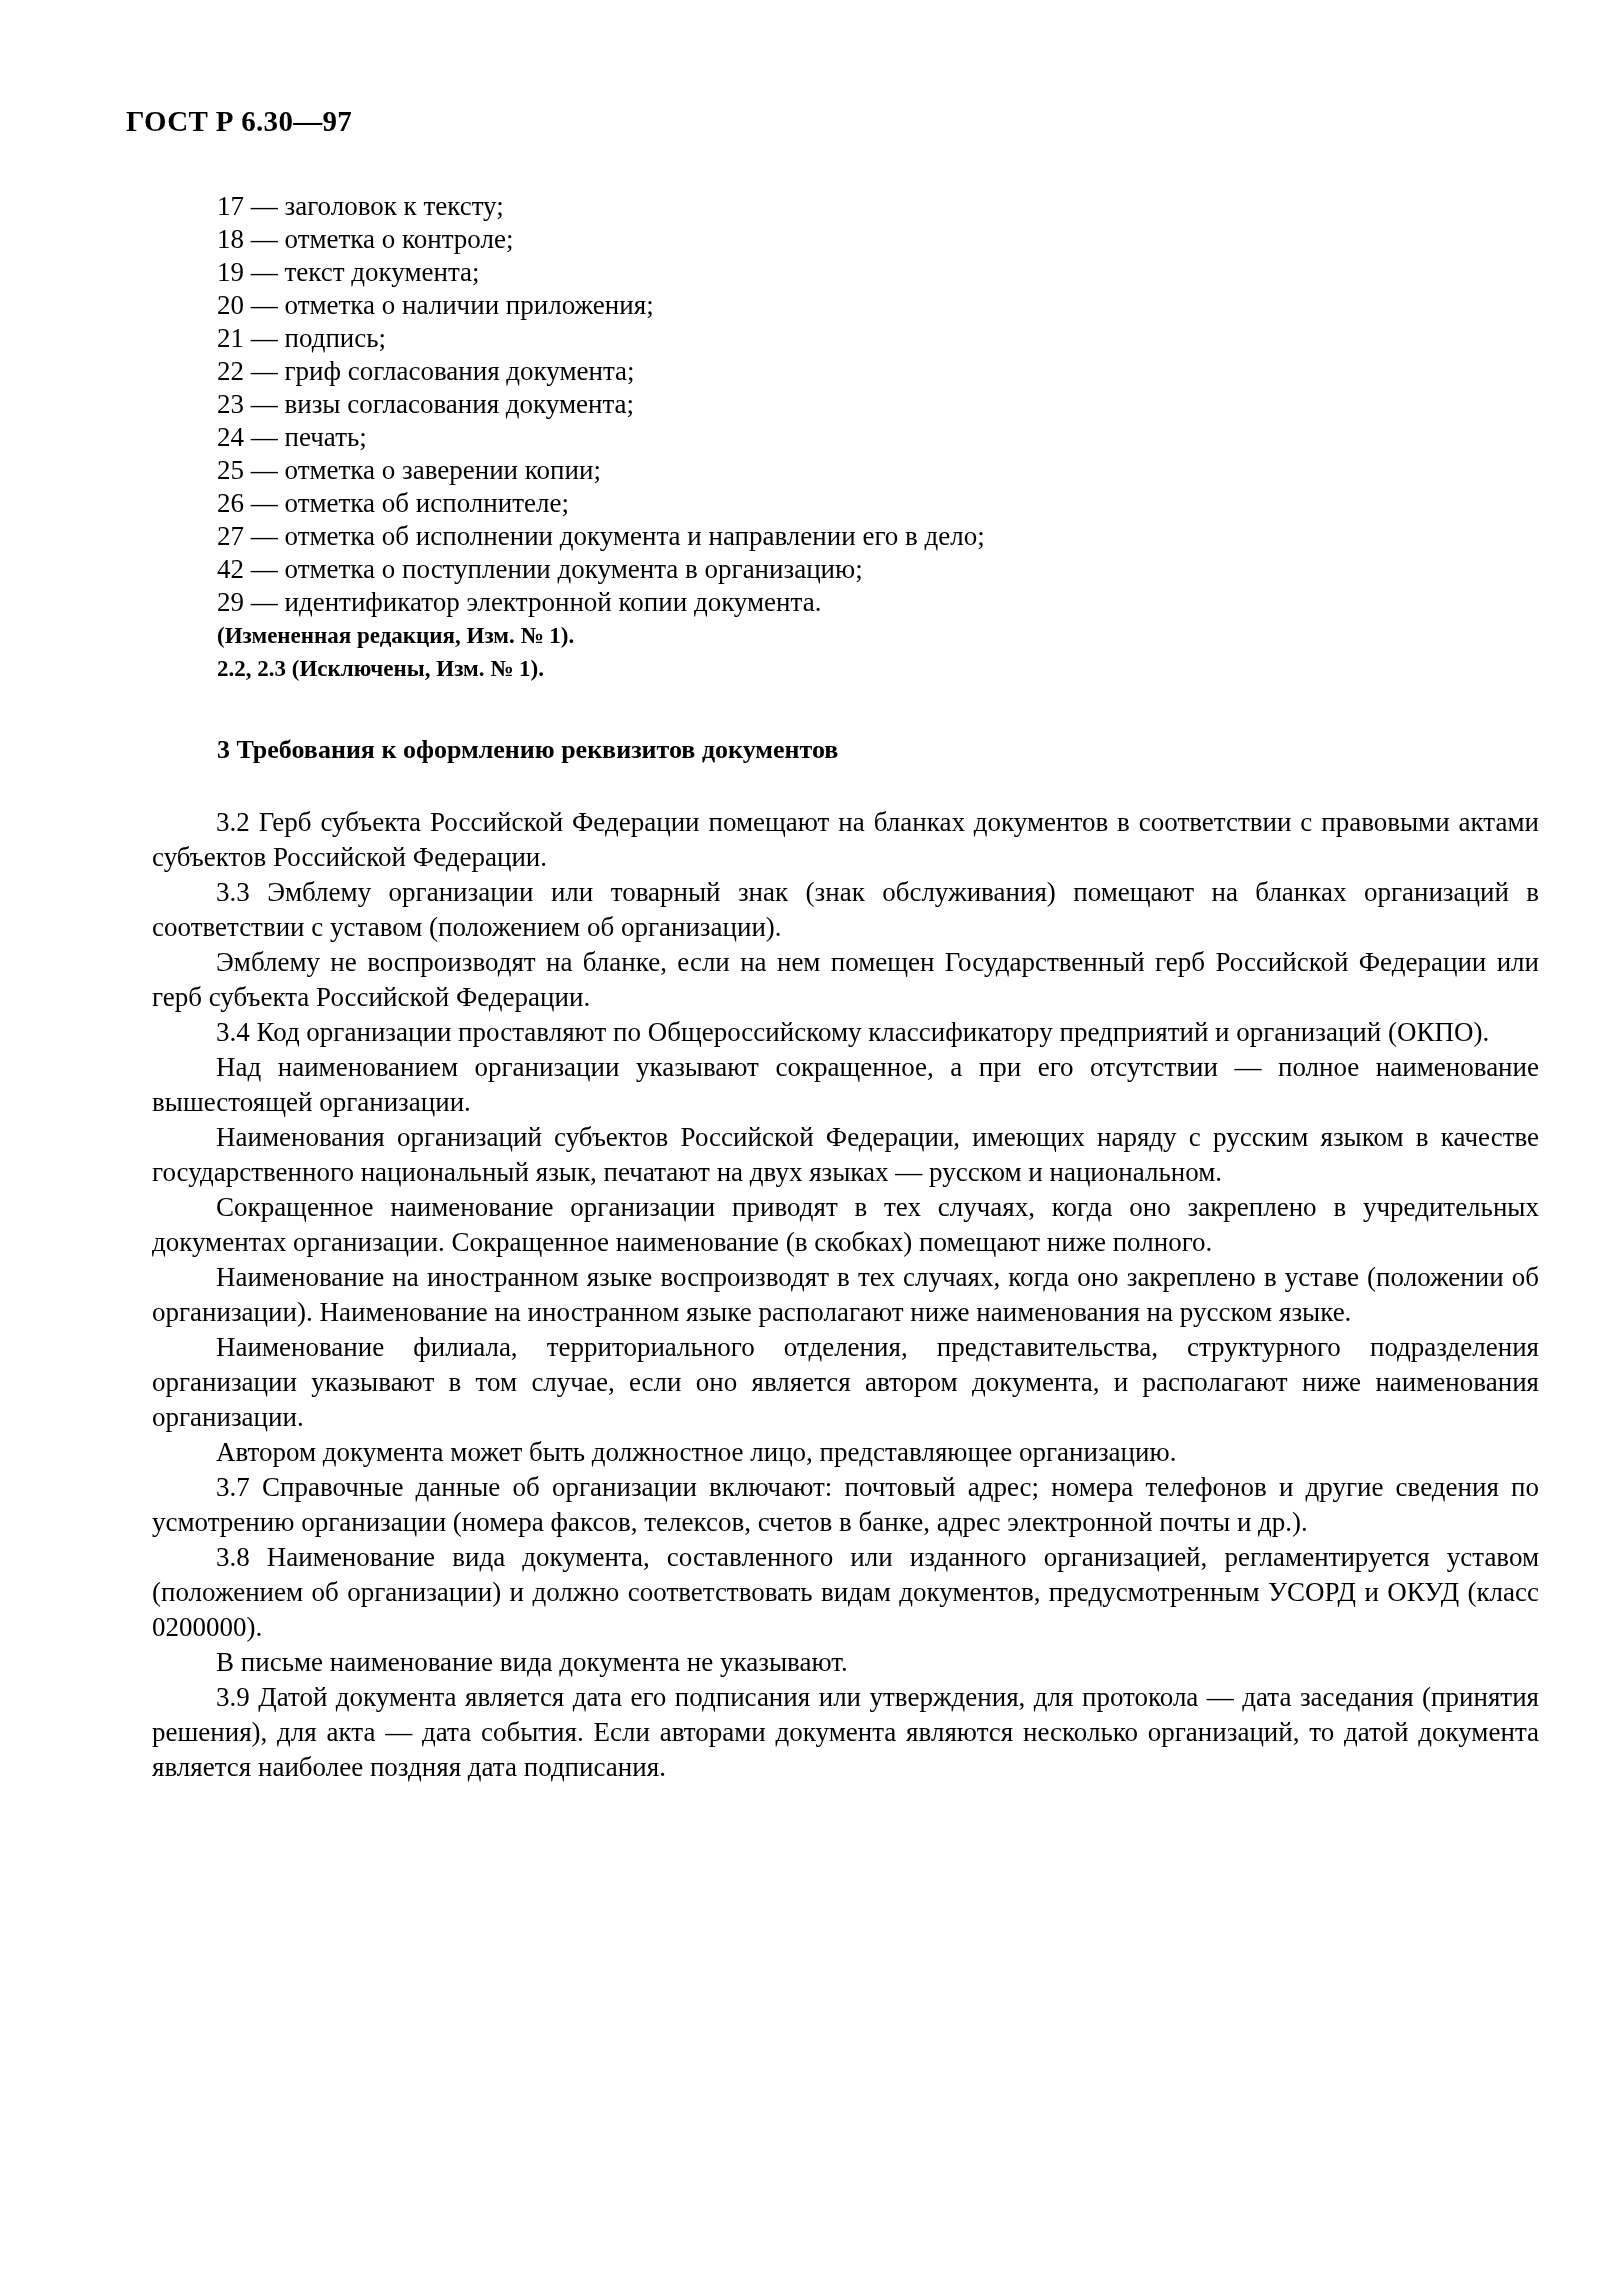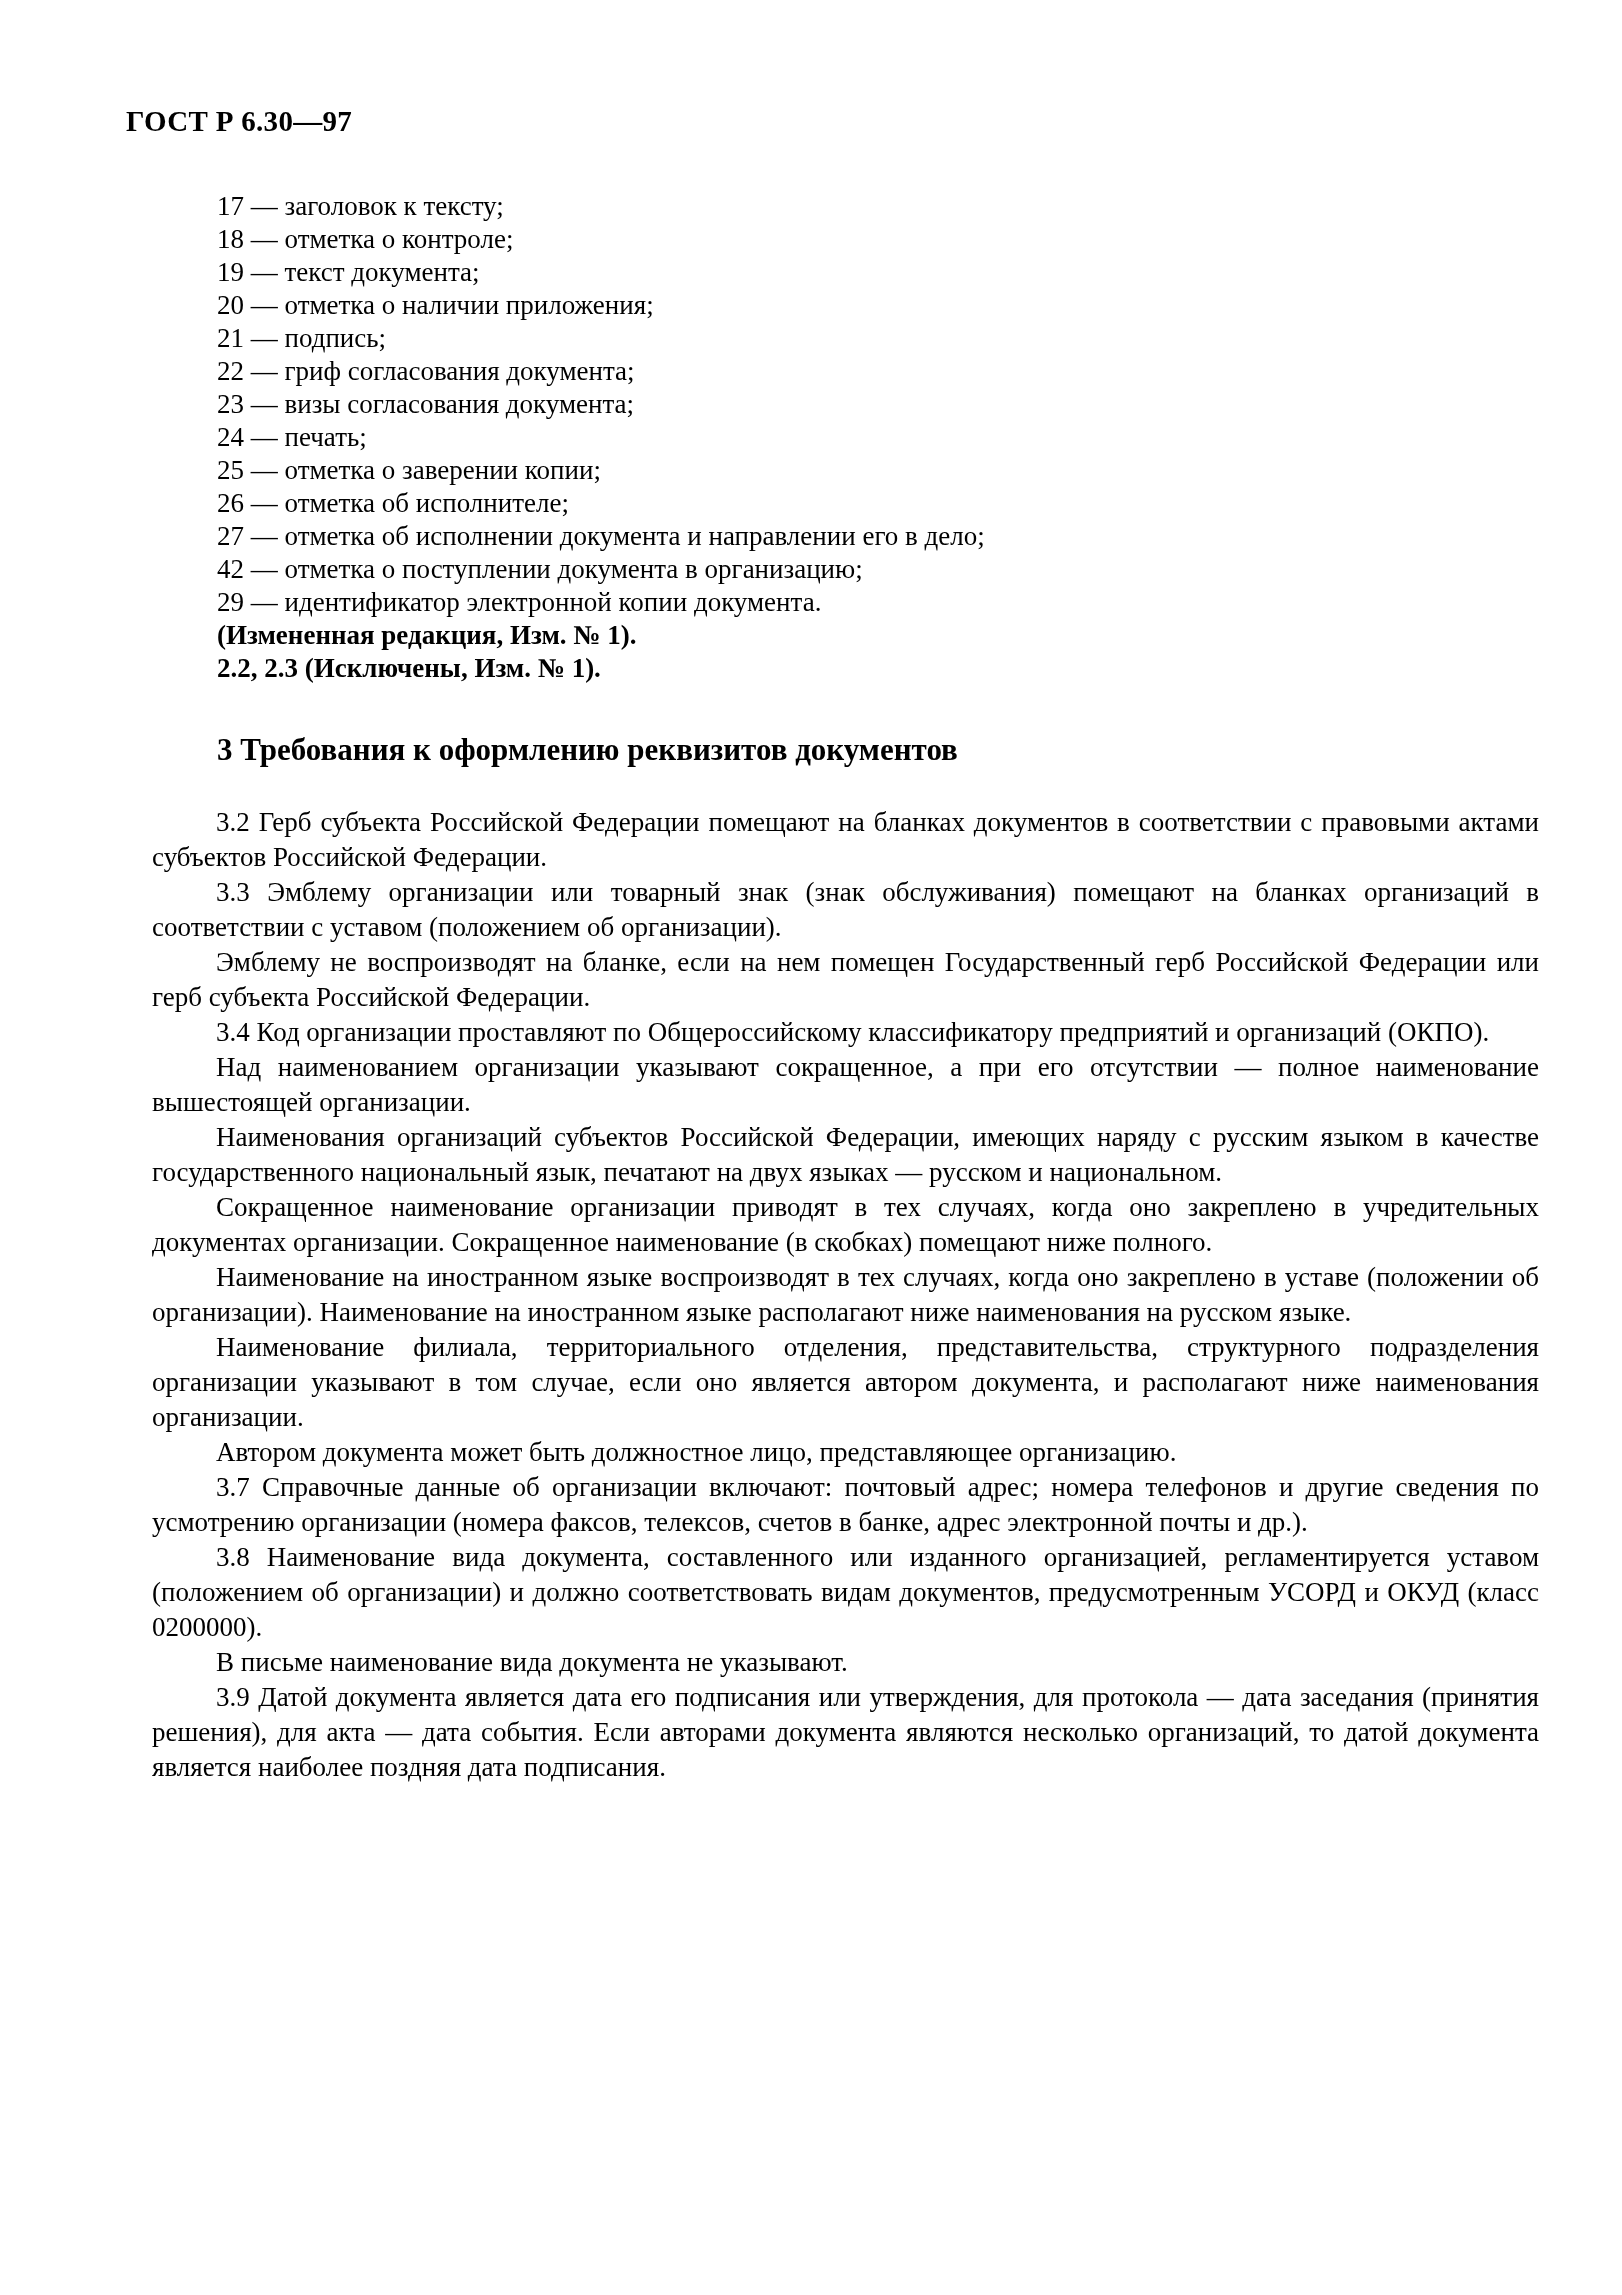--- a/index.html
+++ b/index.html
@@ -39,31 +39,31 @@
     padding: 0;
     list-style: none;
   }
   .list-item {
     font-size: 27px;
     line-height: 33px;
     padding-left: 65px;
     white-space: nowrap;
   }
   .note-line {
-    font-size: 27px;
+    font-size: 23px;
     line-height: 33px;
     padding-left: 65px;
     font-weight: bold;
     white-space: nowrap;
   }
   .note-line .plain {
     font-weight: bold;
   }
   .section-heading {
-    font-size: 31px;
+    font-size: 26px;
     font-weight: bold;
     line-height: 33px;
     padding-left: 65px;
     margin-top: 48px;
     margin-bottom: 39px;
     white-space: nowrap;
   }
   .para {
     font-size: 27px;
     line-height: 35px;

